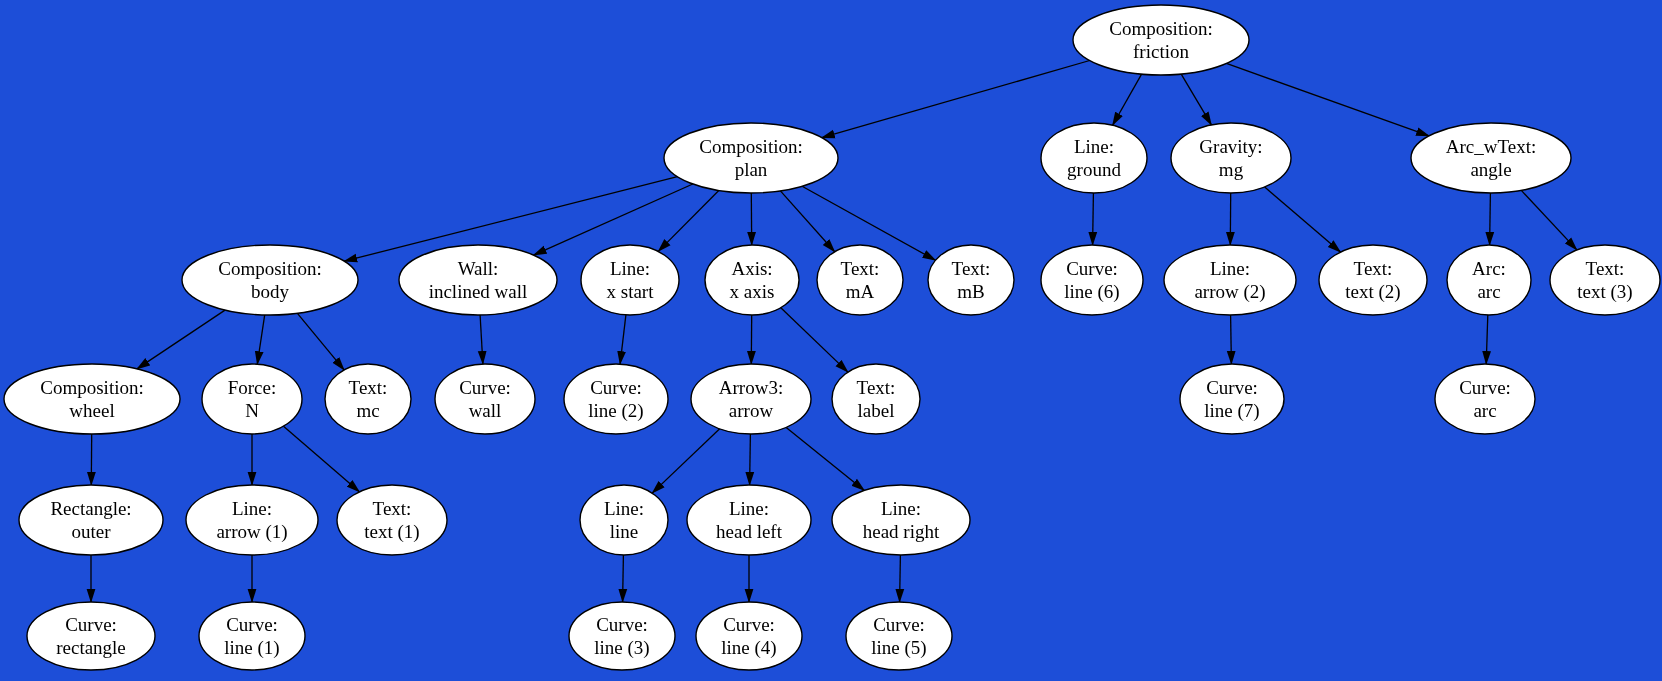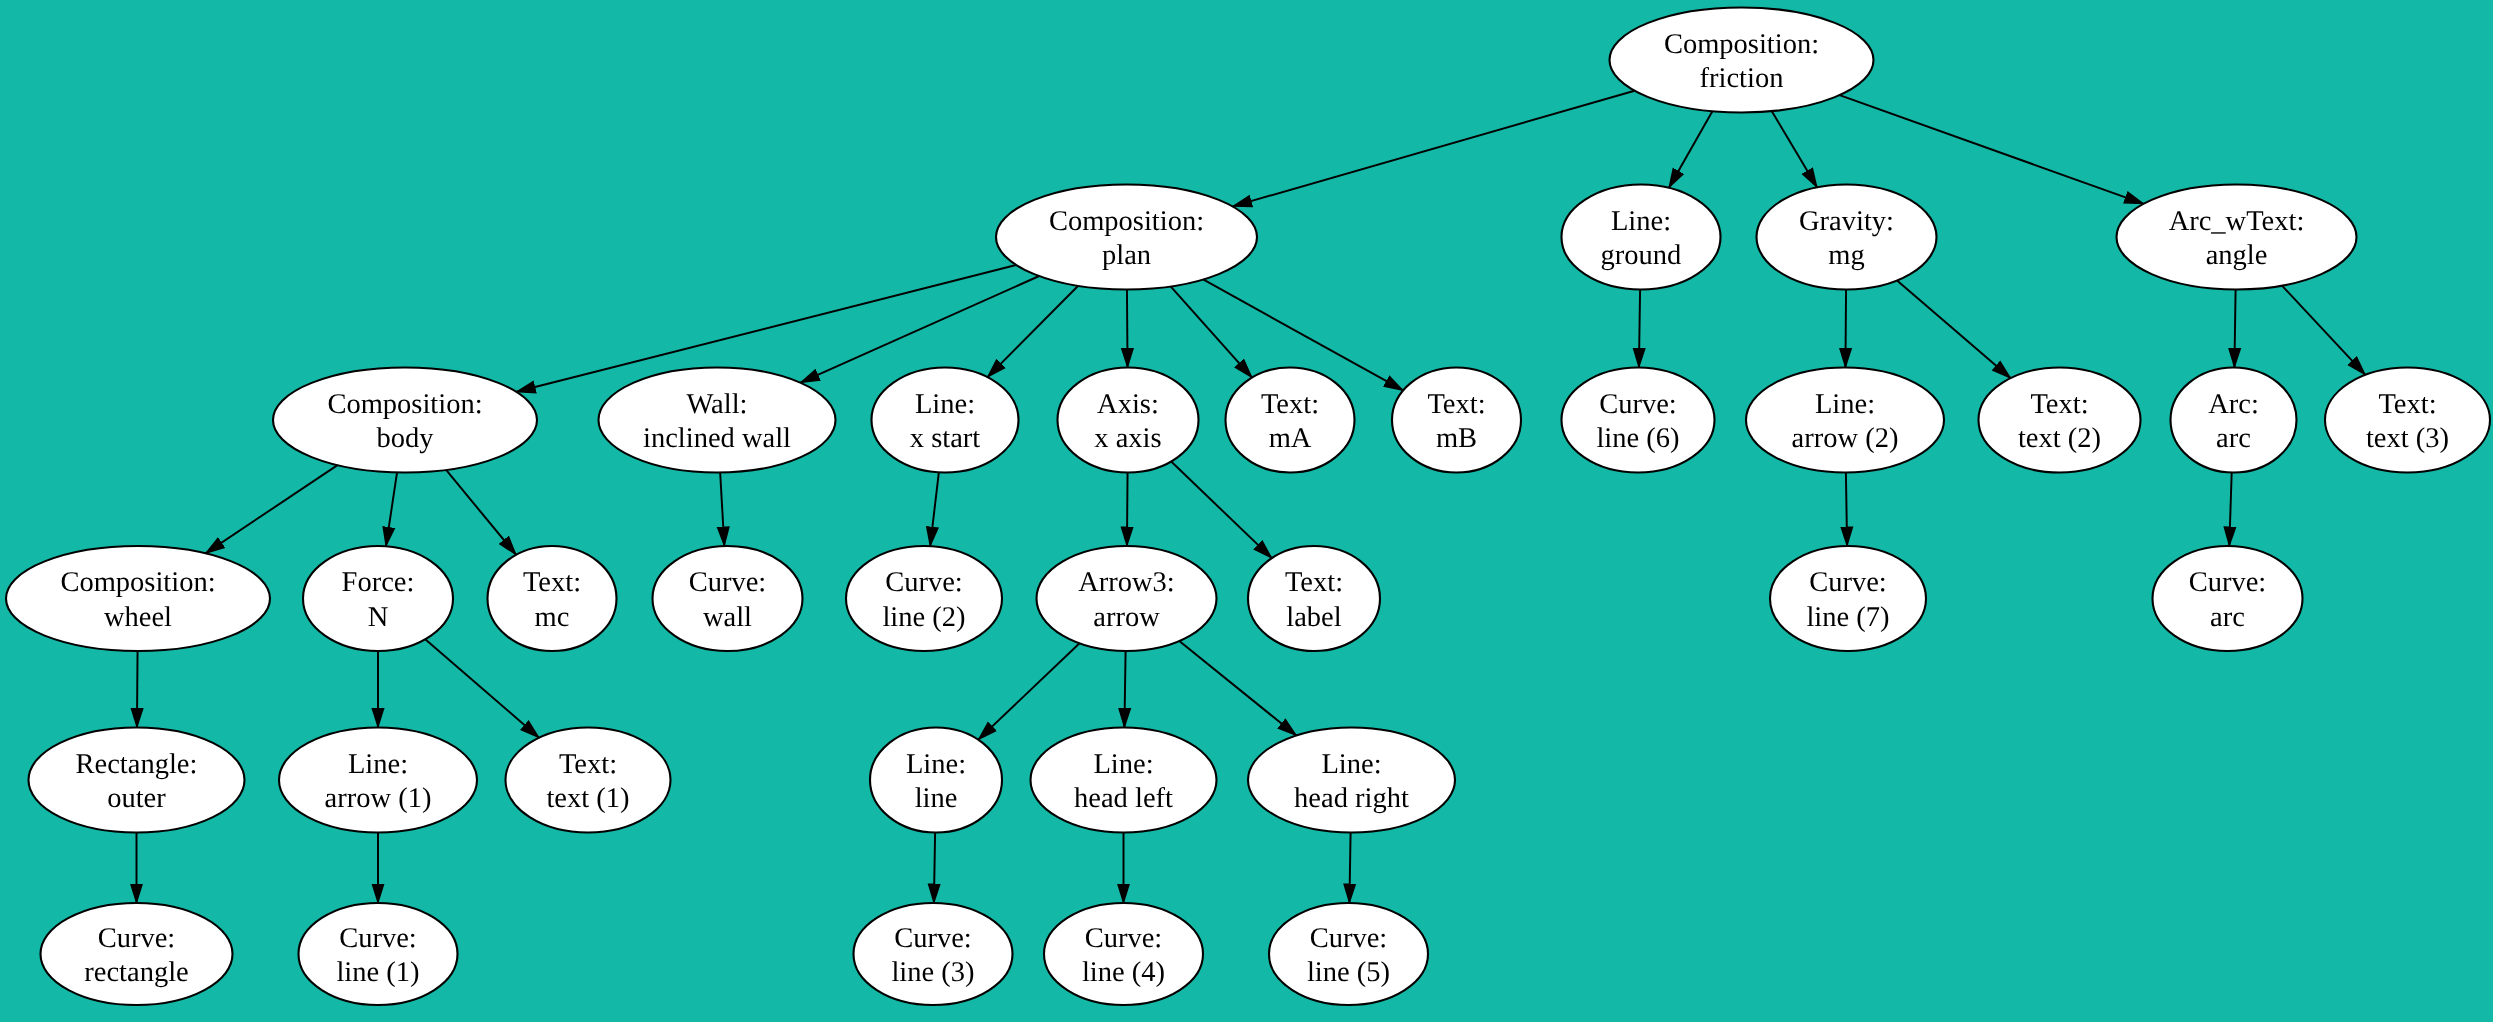--- a/index.html
+++ b/index.html
@@ -4,21 +4,21 @@
 <style>
   html, body {
     margin: 0;
     padding: 0;
     background: #ffffff;
   }
   .canvas {
     position: relative;
     width: 1662px;
     height: 681px;
-    background: #14b8a6;
+    background: #1d4ed8;
     overflow: hidden;
   }
   svg text {
     font-family: "Liberation Serif", "DejaVu Serif", serif;
     fill: #000000;
   }
 </style>
 </head>
 <body>
 

